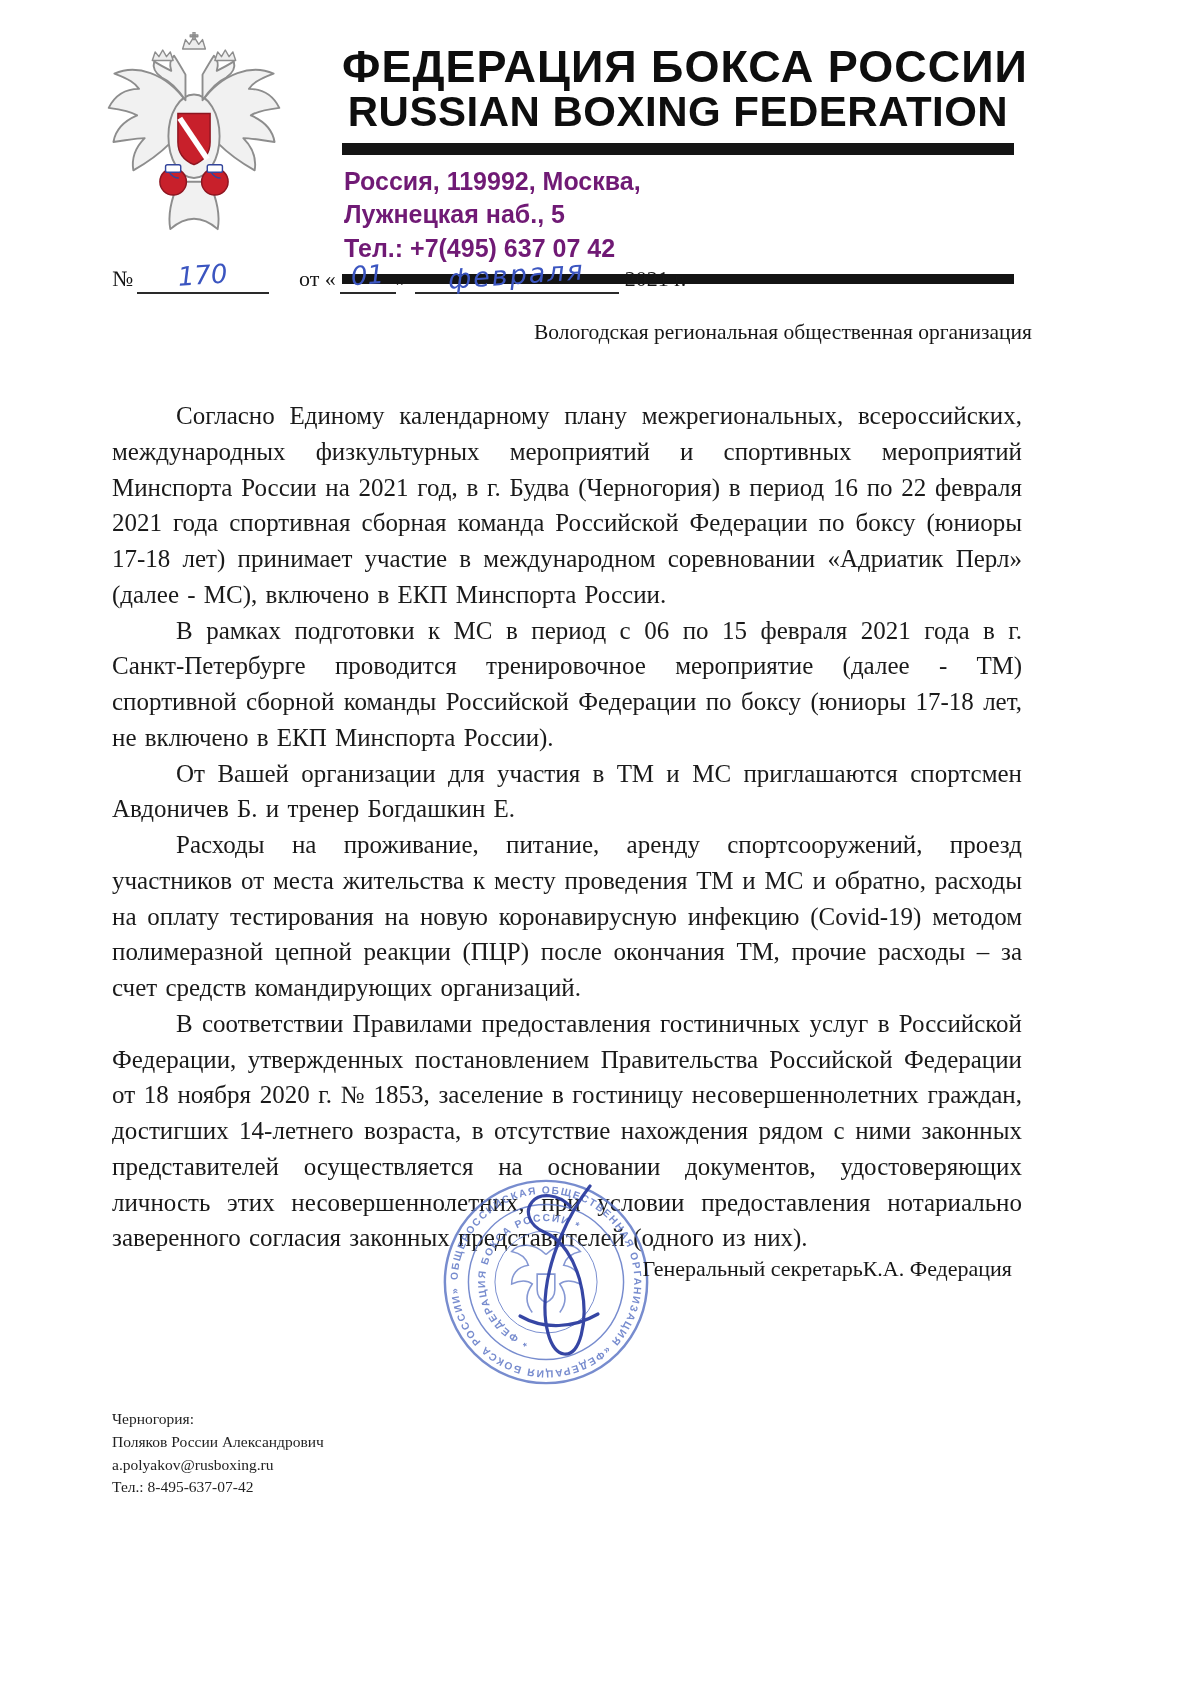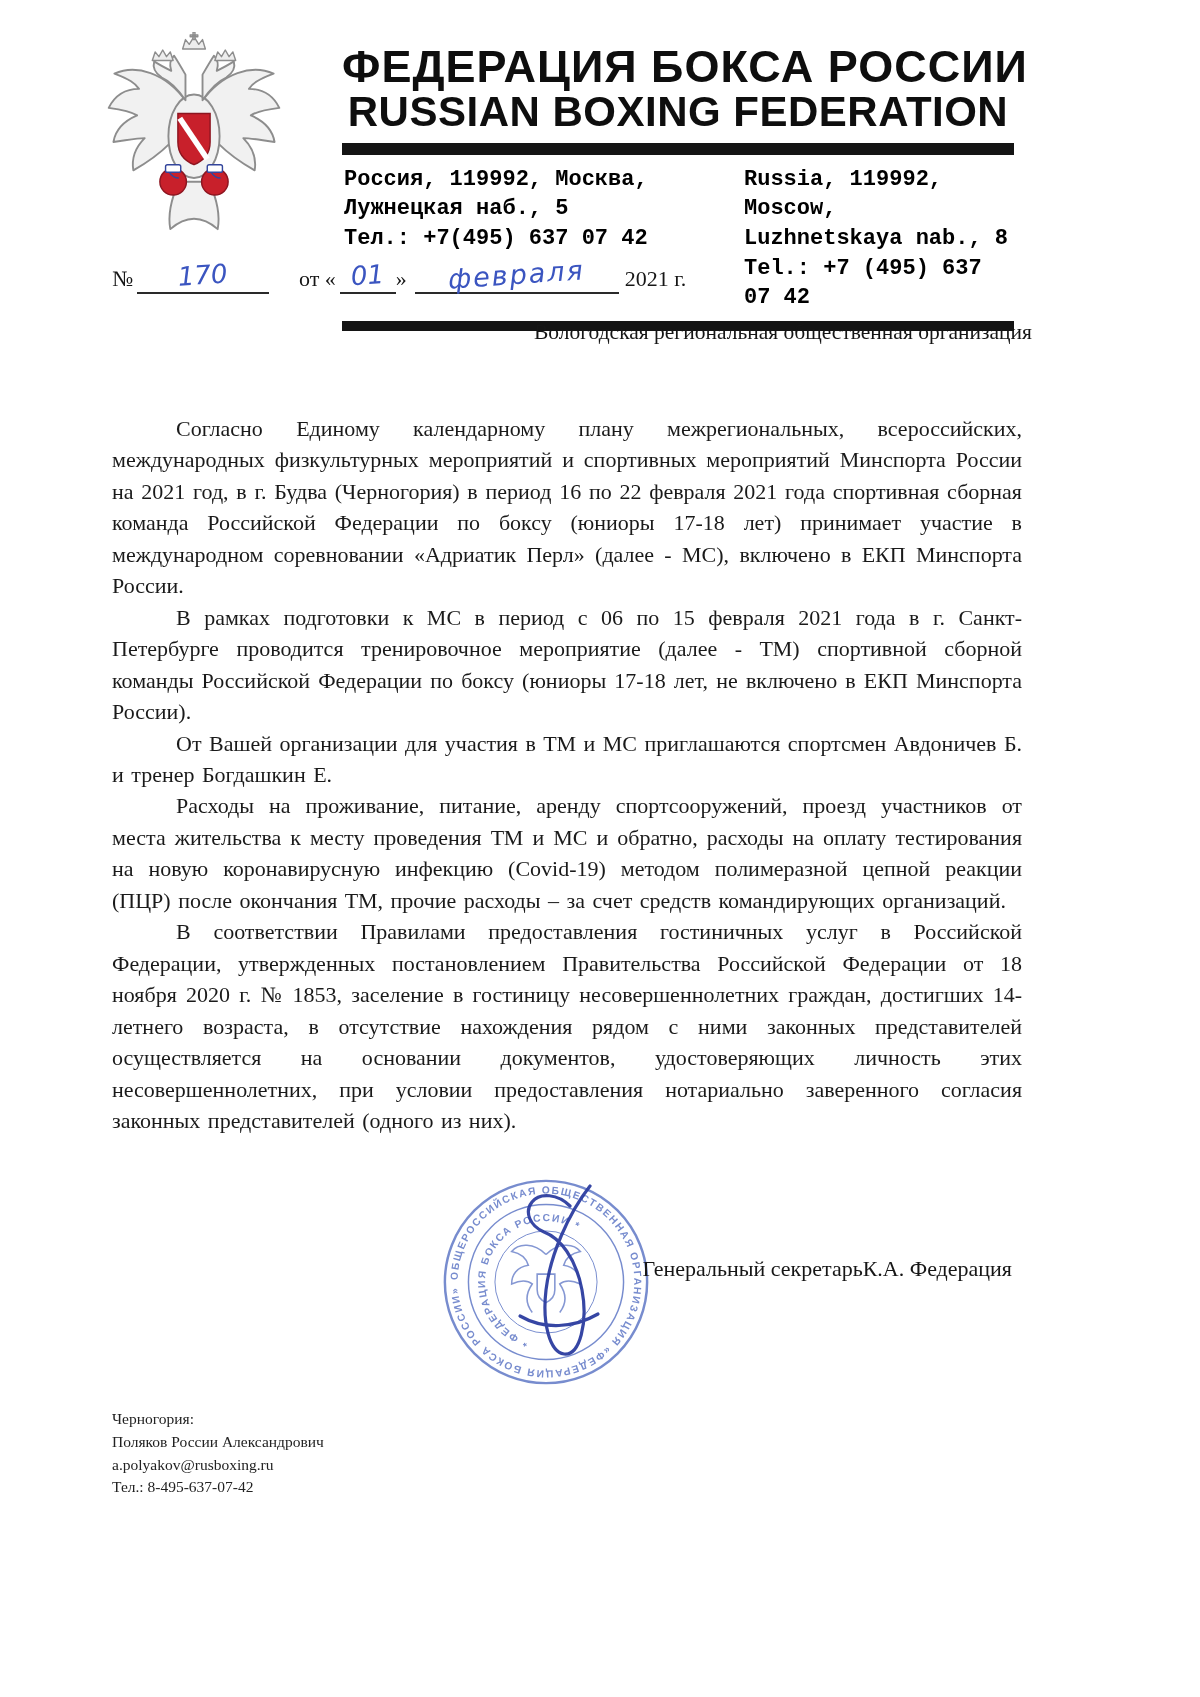--- a/index.html
+++ b/index.html
@@ -17,22 +17,22 @@
   .org-ru, .org-en {
     font-family:"Liberation Sans", sans-serif; font-weight:bold; color:#0e0e0e;
     white-space:nowrap; line-height:1.03;
   }
   .org-ru { font-size:45px; letter-spacing:1px; }
   .org-en { font-size:42px; letter-spacing:0.5px;text-align:center; }
   .bar { height:12px; background:#141414; margin-top:9px; }
   .bar.bottom { height:10px; margin-top:6px; }
   .addresses { display:flex; justify-content:space-between; padding:10px 2px 2px 2px; }
   .addr {
-    font-family:Liberation Mono, monospace; font-weight:bold;
-    font-size:22px; line-height:1.35; color:#000000;
+    font-family:Liberation Sans, sans-serif; font-weight:bold;
+    font-size:25px; line-height:1.35; color:#701a75;
   }
   .addr.en { width:268px; }
 
   
   .ref-line { position:absolute; top:244px; left:112px; display:flex; align-items:flex-end; font-size:22px; color:#161616; }
   .ref-line .lbl { padding:0 4px 2px 0; }
   .blank { border-bottom:2px solid #2a2a2a; text-align:center; height:34px; display:flex; align-items:flex-end; justify-content:center; }
   .w1 { width:132px; margin-right:30px; }
   .w2 { width:56px; }
   .w3 { width:204px; margin:0 6px 0 4px; }
@@ -40,21 +40,21 @@
     font-family:"DejaVu Sans", sans-serif; font-style:italic;
     color:#3b55c0; font-size:26px; transform:rotate(-4deg) translateY(-2px);
     display:inline-block;
   }
   .hw.month { font-size:27px; letter-spacing:2px; }
 
   
   .recipient { position:absolute; top:300px; left:440px; width:592px; text-align:right; font-size:21.5px; line-height:1.55; color:#161616; }
 
   
-  .body { position:absolute; top:397px; left:112px; width:910px; font-size:22px; line-height:1.43; color:#1a1a1a; }
+  .body { position:absolute; top:382px; left:112px; width:910px; font-size:25px; line-height:1.43; color:#1a1a1a; }
   .body p { text-align:justify; text-indent:64px; margin:0; word-spacing:2px; }
 
   
   .stamp { position:absolute; left:438px; top:1158px; width:216px; height:216px; opacity:0.82; }
   .stamp-ring { font-family:"Liberation Sans", sans-serif; font-size:10.5px; font-weight:bold; letter-spacing:1.6px; fill:#5a73c4; }
   .autograph { position:absolute; left:462px; top:1150px; width:210px; height:215px; }
 
   .sig-row { position:absolute; top:1240px; left:112px; width:900px; display:flex; justify-content:flex-end; font-size:22px; color:#161616; }
 
   
@@ -109,25 +109,20 @@
     </div>
     <div class="head-right">
       <div class="org-ru">ФЕДЕРАЦИЯ БОКСА РОССИИ</div>
       <div class="org-en">RUSSIAN BOXING FEDERATION</div>
       <div class="bar"></div>
       <div class="addresses">
         <div class="addr ru">
           <div>Россия, 119992, Москва,</div>
           <div>Лужнецкая наб., 5</div>
           <div>Тел.: +7(495) 637 07 42</div>
-        </div>
-        <div class="addr en">
-          <div>Russia, 119992, Moscow,</div>
-          <div>Luzhnetskaya nab., 8</div>
-          <div>Tel.: +7 (495) 637 07 42</div>
         </div>
       </div>
       <div class="bar bottom"></div>
     </div>
   </header>
 
   <div class="ref-line">
     <span class="lbl">№</span>
     <span class="blank w1">
         <span class="hw">170</span>

